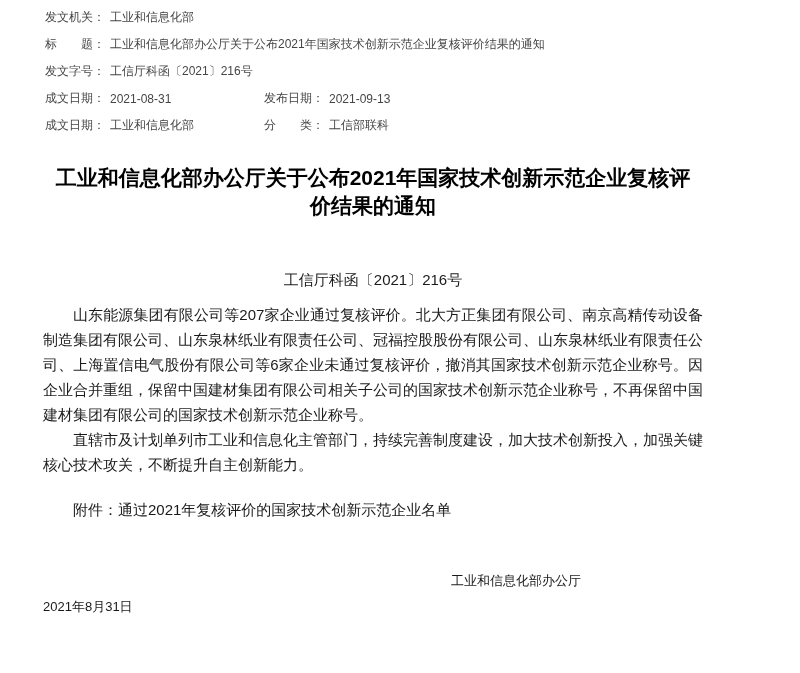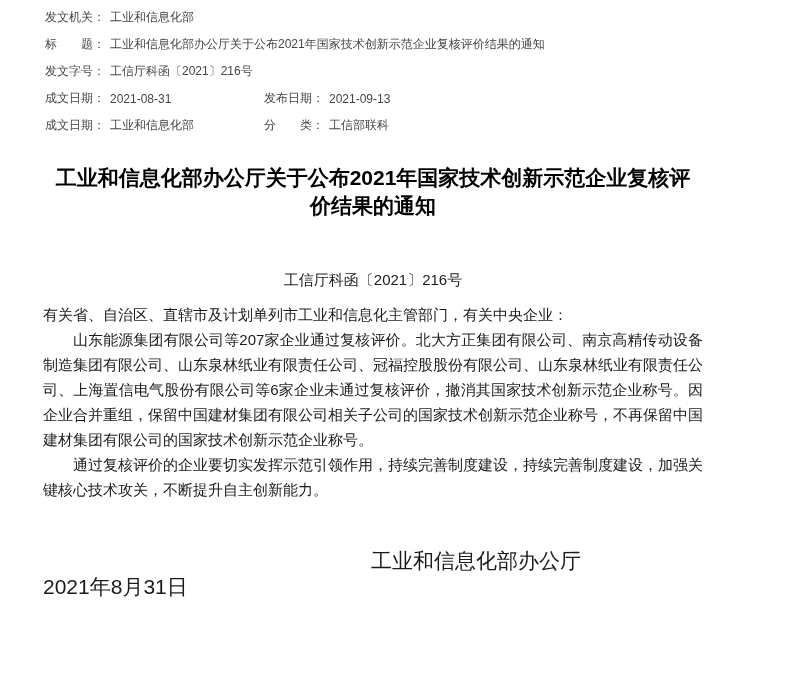--- a/index.html
+++ b/index.html
@@ -76,21 +76,21 @@
     text-indent: 2em;
   }
   .attachment {
     margin: 0;
     margin-top: 20px;
     text-indent: 2em;
   }
   
   .signature {
     margin-top: 46px;
-    font-size: 21px;
+    font-size: 13px;
     color: #1a1a1a;
     line-height: 26px;
   }
   .sig-signer {
     text-align: right;
     padding-right: 122px;
   }
   .sig-date {
     padding-right: 166px;
   }
@@ -139,23 +139,23 @@
         <span class="meta-value">工信部联科</span>
       </div>
     </div>
   </div>
 
   <h1 class="doc-title">工业和信息化部办公厅关于公布2021年国家技术创新示范企业复核评价结果的通知</h1>
 
   <div class="doc-number">工信厅科函〔2021〕216号</div>
 
   <div class="body-text">
-    <p class="salutation">有关省、自治区、直辖市及计划单列市工业和信息化主管部门，有关中央企业：</p>
     <p class="para">山东能源集团有限公司等207家企业通过复核评价。北大方正集团有限公司、南京高精传动设备制造集团有限公司、山东泉林纸业有限责任公司、冠福控股股份有限公司、山东泉林纸业有限责任公司、上海置信电气股份有限公司等6家企业未通过复核评价，撤消其国家技术创新示范企业称号。因企业合并重组，保留中国建材集团有限公司相关子公司的国家技术创新示范企业称号，不再保留中国建材集团有限公司的国家技术创新示范企业称号。</p>
-    <p class="para">通过复核评价的企业要切实发挥示范引领作用，持续完善制度建设，持续完善制度建设，加强关键核心技术攻关，不断提升自主创新能力。</p>
+    <p class="para">直辖市及计划单列市工业和信息化主管部门，持续完善制度建设，加大技术创新投入，加强关键核心技术攻关，不断提升自主创新能力。</p>
+    <p class="attachment">附件：通过2021年复核评价的国家技术创新示范企业名单</p>
 
     <div class="signature">
       <div class="sig-signer">工业和信息化部办公厅</div>
       <div class="sig-date">2021年8月31日</div>
     </div>
   </div>
 
 </div>
 
 </body></html>

